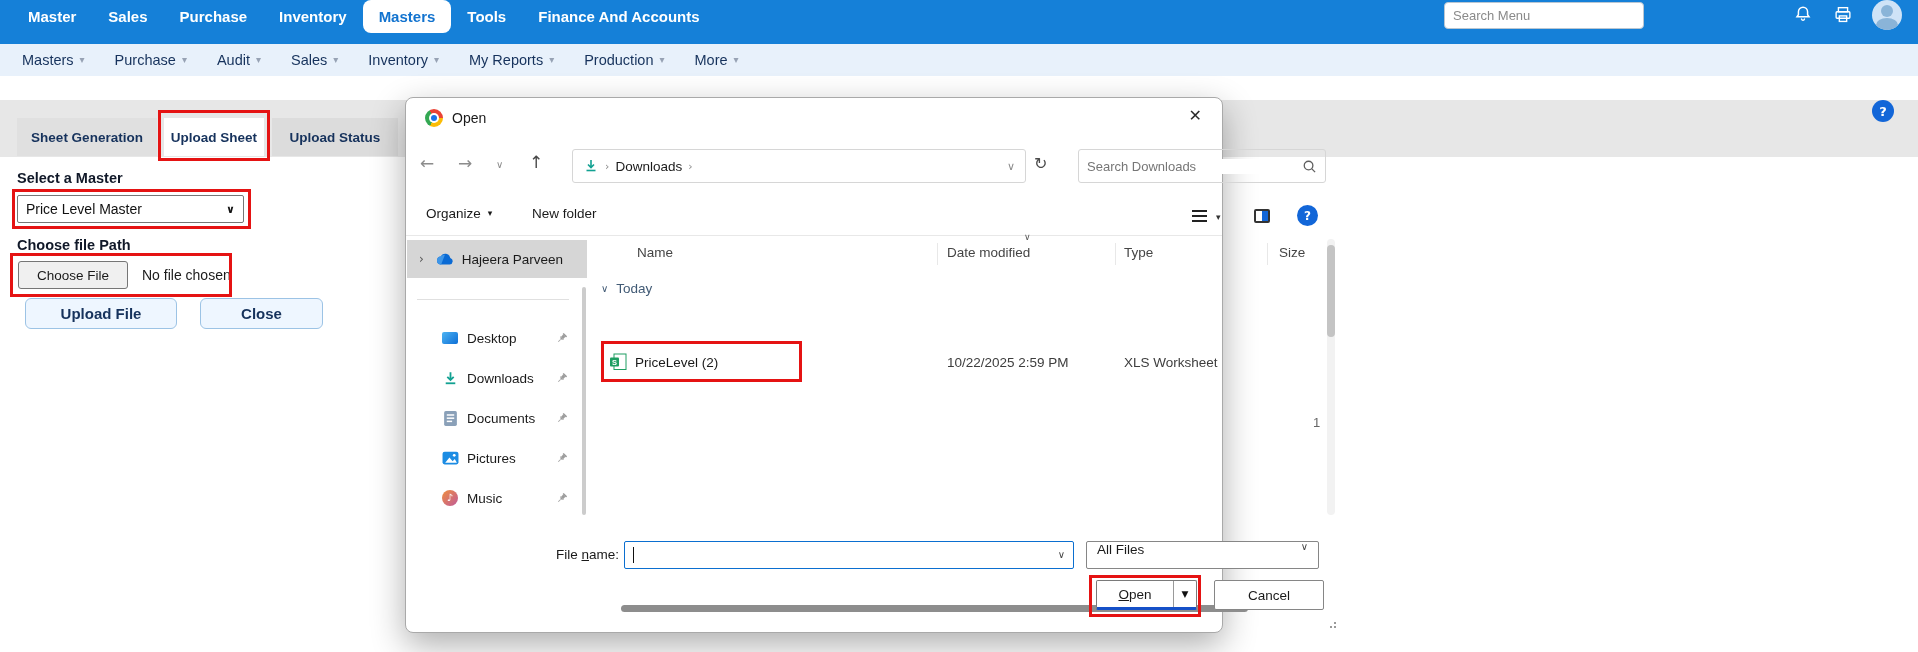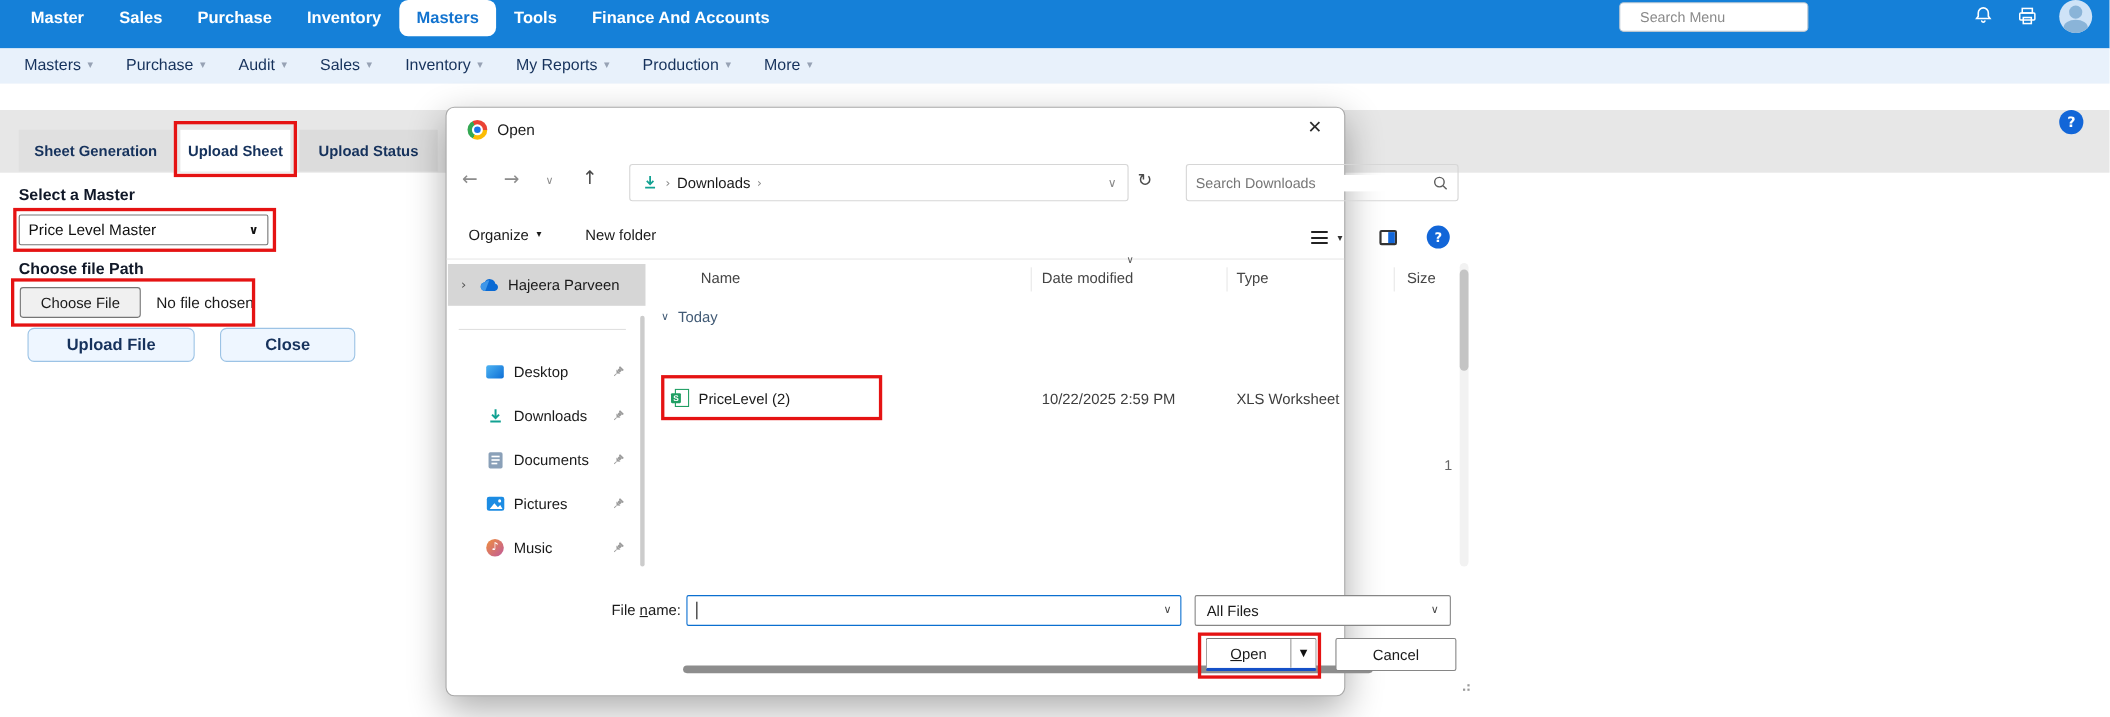--- a/index.html
+++ b/index.html
@@ -8,22 +8,22 @@
     font-family:"Liberation Sans",sans-serif;color:#16325c;}
   .glyph{font-family:"DejaVu Sans",sans-serif;line-height:1;}
 
   
   .topbar{position:absolute;left:0;top:0;width:100%;height:44px;background:#1580d8;
     display:flex;align-items:flex-start;}
   .tnav{display:flex;align-items:center;margin-left:12px;}
   .tnav .titem{padding:8px 16px;color:#fff;font-weight:bold;font-size:15px;cursor:pointer;white-space:nowrap;}
   .tnav .titem.active{background:#fff;color:#1273cf;border-radius:8px;}
   .topbar-right{margin-left:auto;display:flex;align-items:center;gap:18px;margin-right:16px;}
-  .search-menu{width:172px;height:27px;border:1px solid #b9c6d2;border-radius:4px;background:#fff;
-    font-family:"Liberation Sans",sans-serif;font-size:13px;padding:0 18px;color:#b91c1c;margin-right:130px;}
+  .search-menu{width:200px;height:27px;border:1px solid #b9c6d2;border-radius:4px;background:#fff;
+    font-family:"Liberation Sans",sans-serif;font-size:13px;padding:0 8px;color:#b91c1c;margin-right:130px;}
   .search-menu::placeholder{color:#8a8a8a;}
   .avatar{width:30px;height:30px;border-radius:50%;background:#cfe3f7;overflow:hidden;position:relative;}
   .avatar::before{content:"";position:absolute;left:9px;top:5px;width:12px;height:12px;border-radius:50%;background:#8ab4d8;}
   .avatar::after{content:"";position:absolute;left:4px;top:18px;width:22px;height:14px;border-radius:50%;background:#8ab4d8;}
 
   
   .subnav{position:absolute;left:0;top:44px;width:100%;height:32px;background:#e8f1fb;
     display:flex;align-items:center;gap:30px;padding-left:22px;}
   .snav-item{display:flex;align-items:center;gap:6px;font-size:14.5px;color:#16325c;cursor:pointer;white-space:nowrap;}
   .snav-item .caret{font-size:10px;color:#97a2b4;}
@@ -134,21 +134,21 @@
 
   
   .fn-label{position:absolute;left:100px;top:449px;width:113px;text-align:right;font-size:13.5px;color:#1a1a1a;}
   .fn-label .ul{text-decoration:underline;}
   .fn-combo{position:absolute;left:218px;top:443px;width:450px;height:28px;background:#fff;border:1px solid #0b6fd0;
     border-radius:2px;display:flex;align-items:center;padding:0 8px;cursor:text;}
   .fn-combo .cursor-bar{width:1px;height:16px;background:#111;}
   .fn-combo .spacer{flex:1;}
   .fn-combo .chev,.ft-combo .chev{font-size:10px;color:#444;}
   .ft-combo{position:absolute;left:680px;top:443px;width:233px;height:28px;background:#fff;border:1px solid #868686;
-    border-radius:2px;display:flex;align-items:center;padding:0 10px;font-size:13.5px;color:#1a1a1a;cursor:pointer;}
+    border-radius:2px;display:flex;padding:0 10px;font-size:13.5px;color:#1a1a1a;cursor:pointer;}
   .ft-combo .spacer{flex:1;}
   .hl-open{left:683px;top:477px;width:112px;height:42px;}
   .btn-open{position:absolute;left:690px;top:482px;width:101px;height:30px;background:#fff;border:1px solid #7a7a7a;
     border-bottom:3px solid #1550c8;border-radius:2px;display:flex;align-items:center;cursor:pointer;}
   .btn-open .open-txt{flex:1;text-align:center;font-size:13.5px;color:#1a1a1a;}
   .btn-open .open-txt .ul{text-decoration:underline;}
   .btn-open .split{width:1px;height:100%;background:#9a9a9a;}
   .btn-open .tri{width:22px;text-align:center;font-size:9px;color:#111;}
   .btn-cancel{position:absolute;left:808px;top:482px;width:110px;height:30px;background:#fff;border:1px solid #868686;
     border-radius:2px;display:flex;align-items:center;justify-content:center;font-size:13.5px;color:#1a1a1a;cursor:pointer;}

